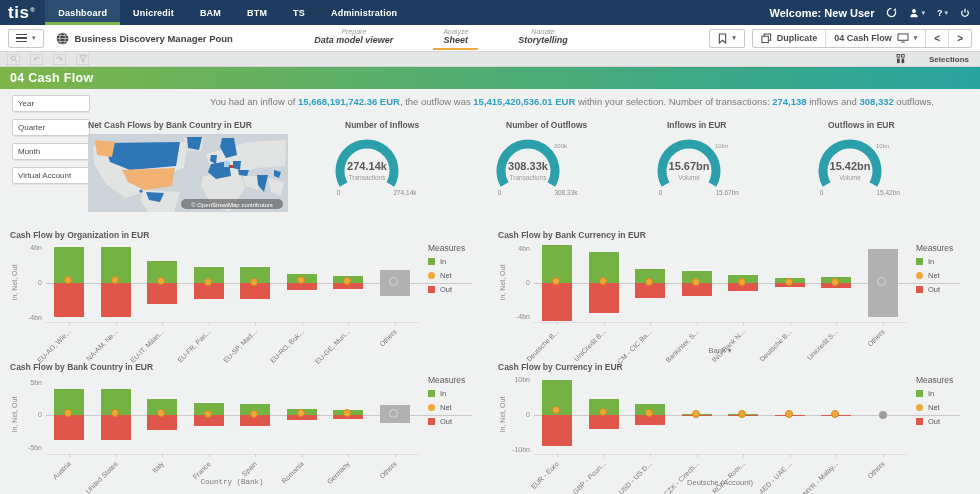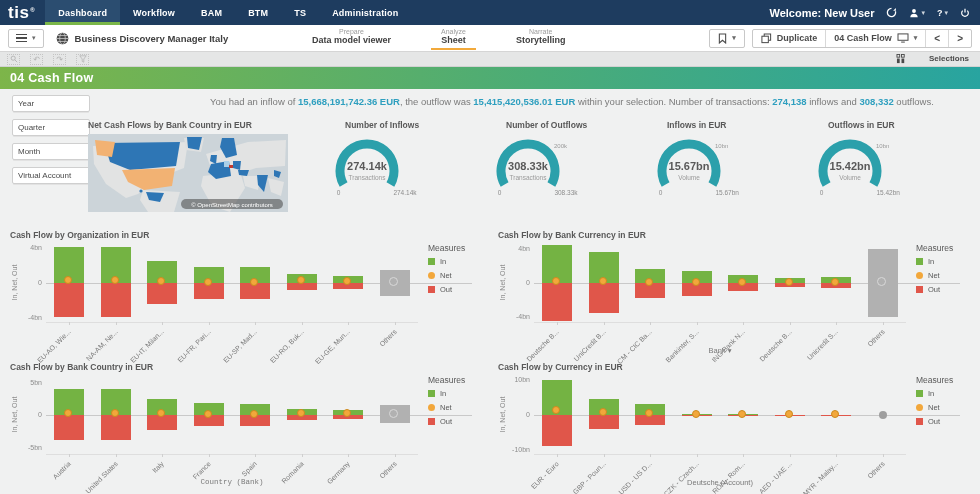--- a/index.html
+++ b/index.html
@@ -18,36 +18,36 @@
   .nav-ic { display:flex; align-items:center; gap:2px; font-size:9px; cursor:pointer; }
   .caret { font-size:7px; color:#cfd6de; }
 
   
   .toolbar { height:27px; background:#fff; border-bottom:1px solid #d5d5d5; display:flex; align-items:center; padding:0 8px; }
   .tb-btn { border:1px solid #c8c8c8; border-radius:2px; height:19px; display:flex; align-items:center; gap:5px; padding:0 7px; background:#fff; cursor:pointer; font-size:9px; color:#4a4a4a; }
   .burger { display:flex; flex-direction:column; gap:2px; }
   .burger i { display:block; width:11px; height:1.6px; background:#4a4a4a; }
   .app-id { display:flex; align-items:center; gap:6px; margin-left:12px; }
   .app-name { font-size:9.5px; font-weight:bold; color:#404040; }
-  .center-nav { display:flex; gap:30px; margin:0 auto; transform:translateX(-30px); }
+  .center-nav { display:flex; gap:30px; margin:0 auto; transform:translateX(-30px);font-style:italic; }
   .cn-item { text-align:center; padding:2px 10px 3px; cursor:pointer; }
   .cn-item .sub { font-size:7px; color:#9c9c9c; }
   .cn-item .main { font-size:9px; font-weight:bold; color:#404040; }
   .cn-item.active { border-bottom:2px solid #f2a93b; }
   .right-controls { display:flex; align-items:center; gap:7px; }
   .seg-group { display:flex; align-items:stretch; border:1px solid #c8c8c8; border-radius:2px; height:19px; background:#fff; }
   .seg { display:flex; align-items:center; gap:5px; padding:0 8px; font-size:9px; font-weight:bold; color:#4a4a4a; cursor:pointer; }
   .seg + .seg { border-left:1px solid #d8d8d8; }
   .chev { font-size:10px; color:#4a4a4a; }
 
   
   .strip { height:15px; background:#e5e6e6; border-bottom:1px solid #d2d2d2; display:flex; align-items:center; padding:0 7px; }
   .strip-icons { display:flex; gap:10px; }
   .faint-ic { width:13px; height:11px; border:1px dotted #c4c4c4; display:flex; align-items:center; justify-content:center; color:#b5b5b5; font-size:8px; }
-  .strip-right { margin-left:auto; display:flex; gap:22px; font-size:8px; font-weight:bold; color:#4a4a4a; padding-right:4px; cursor:pointer; }
+  .strip-right { margin-left:auto; display:flex; align-items:center; gap:22px; font-size:8px; font-weight:bold; color:#4a4a4a; padding-right:4px; cursor:pointer; }
 
   
   .sheet-bar { height:22px; background:linear-gradient(90deg,#7db549 0%,#4bac77 55%,#28a4a0 100%); display:flex; align-items:center; color:#fff; font-size:12.5px; font-weight:bold; padding-left:10px; letter-spacing:.3px; }
 
   
   .content { position:relative; height:405px; }
   .summary { position:absolute; left:180px; right:16px; top:7px; text-align:center; font-size:9.5px; color:#7b7b7b; }
   .summary b { color:#2e9fbf; font-weight:bold; }
 
   .filters { position:absolute; left:12px; top:6px; width:78px; }
@@ -89,21 +89,21 @@
 
 <div class="app">
 
   <div class="navbar">
     <div class="logo">
         <span>tis</span>
         <sup>®</sup>
       </div>
     <div class="nav-tabs" id="navTabs">
         <div class="nav-tab active">Dashboard</div>
-        <div class="nav-tab">Workflow</div>
+        <div class="nav-tab">Unicredit</div>
         <div class="nav-tab">BAM</div>
         <div class="nav-tab">BTM</div>
         <div class="nav-tab">TS</div>
         <div class="nav-tab">Administration</div>
       </div>
     <div class="nav-right">
       <span class="welcome">Welcome: New User</span>
       <span class="nav-ic">
         <svg width="11" height="11" viewBox="0 0 12 12">
             <path d="M6 1.5a4.5 4.5 0 1 0 4.3 3.2" fill="none" stroke="#fff" stroke-width="1.4"></path>
@@ -138,21 +138,21 @@
           <i></i>
         </span>
       <span class="caret" style="color:#6a6a6a">▾</span>
     </div>
     <div class="app-id">
       <svg width="13" height="13" viewBox="0 0 14 14">
           <circle cx="7" cy="7" r="6.3" fill="#4a4a4a"></circle>
           <ellipse cx="7" cy="7" rx="3" ry="6.3" fill="none" stroke="#cfcfcf" stroke-width=".8"></ellipse>
           <path d="M.7 7h12.6M1.6 3.8h10.8M1.6 10.2h10.8" stroke="#cfcfcf" stroke-width=".8"></path>
         </svg>
-      <span class="app-name">Business Discovery Manager Italy</span>
+      <span class="app-name">Business Discovery Manager Poun</span>
     </div>
     <div class="center-nav" id="centerNav">
         <div class="cn-item">
           <div class="sub">Prepare</div>
           <div class="main">Data model viewer</div>
         </div>
         <div class="cn-item active">
           <div class="sub">Analyze</div>
           <div class="main">Sheet</div>
         </div>

